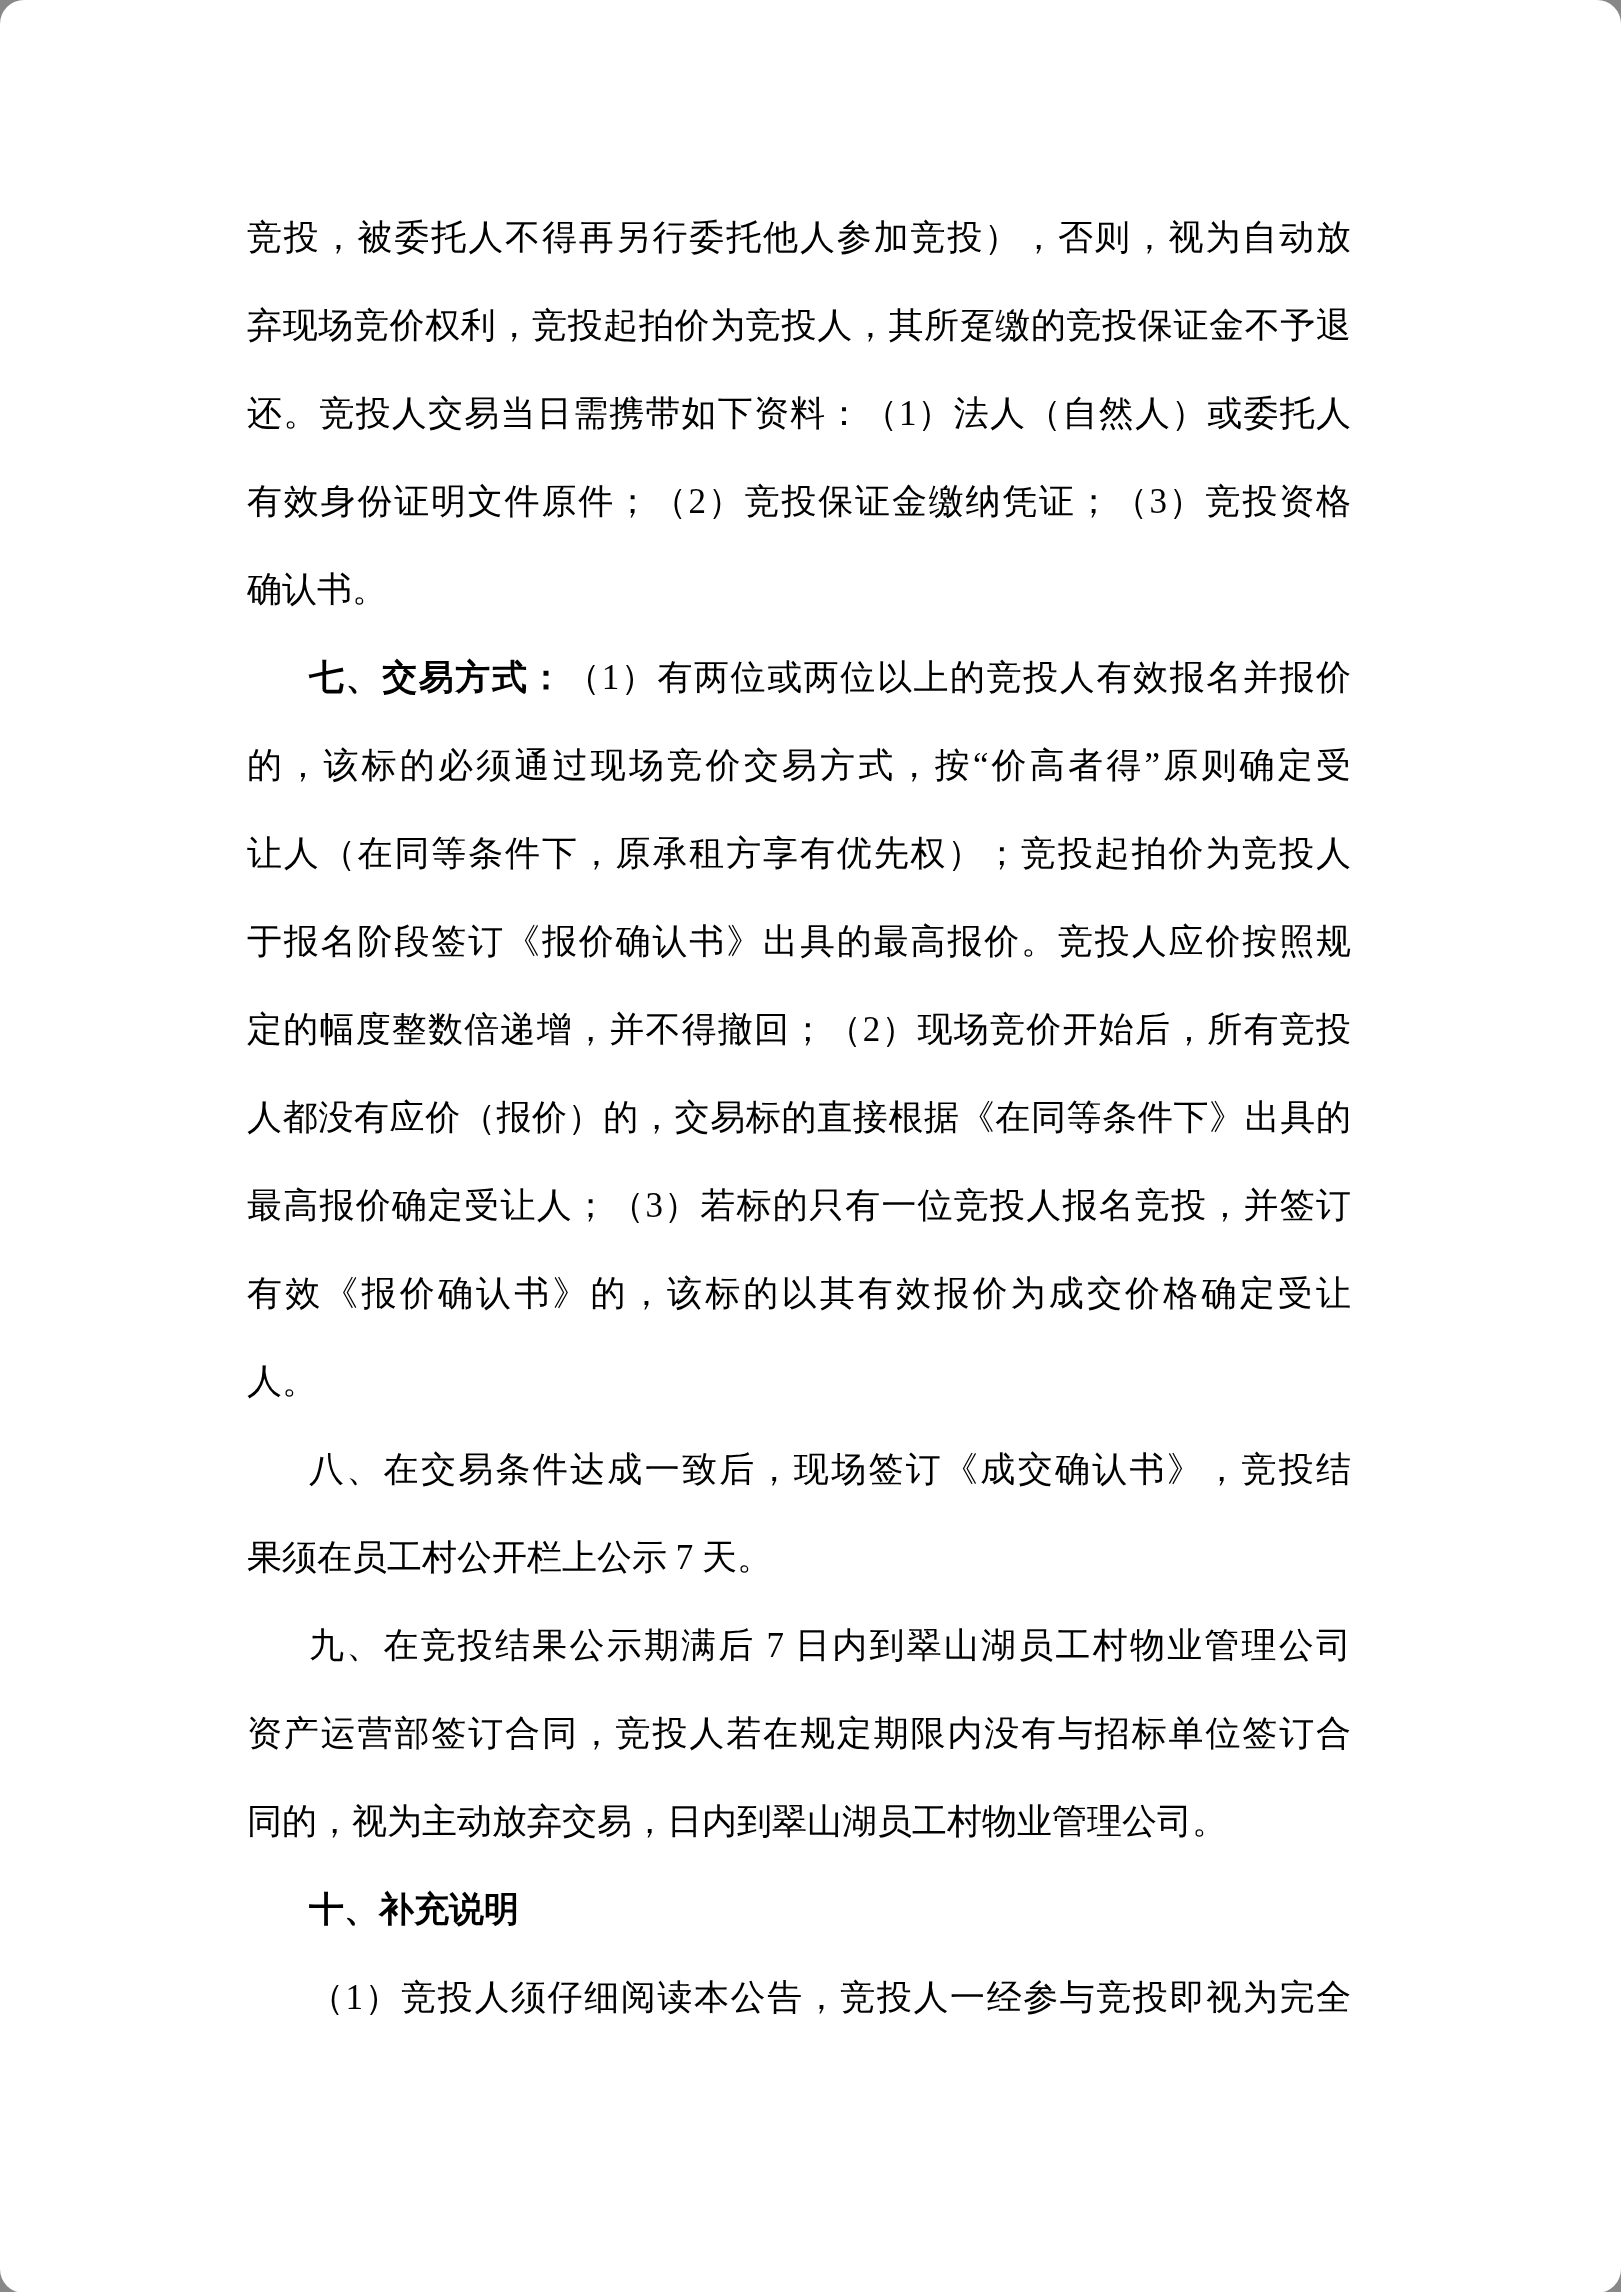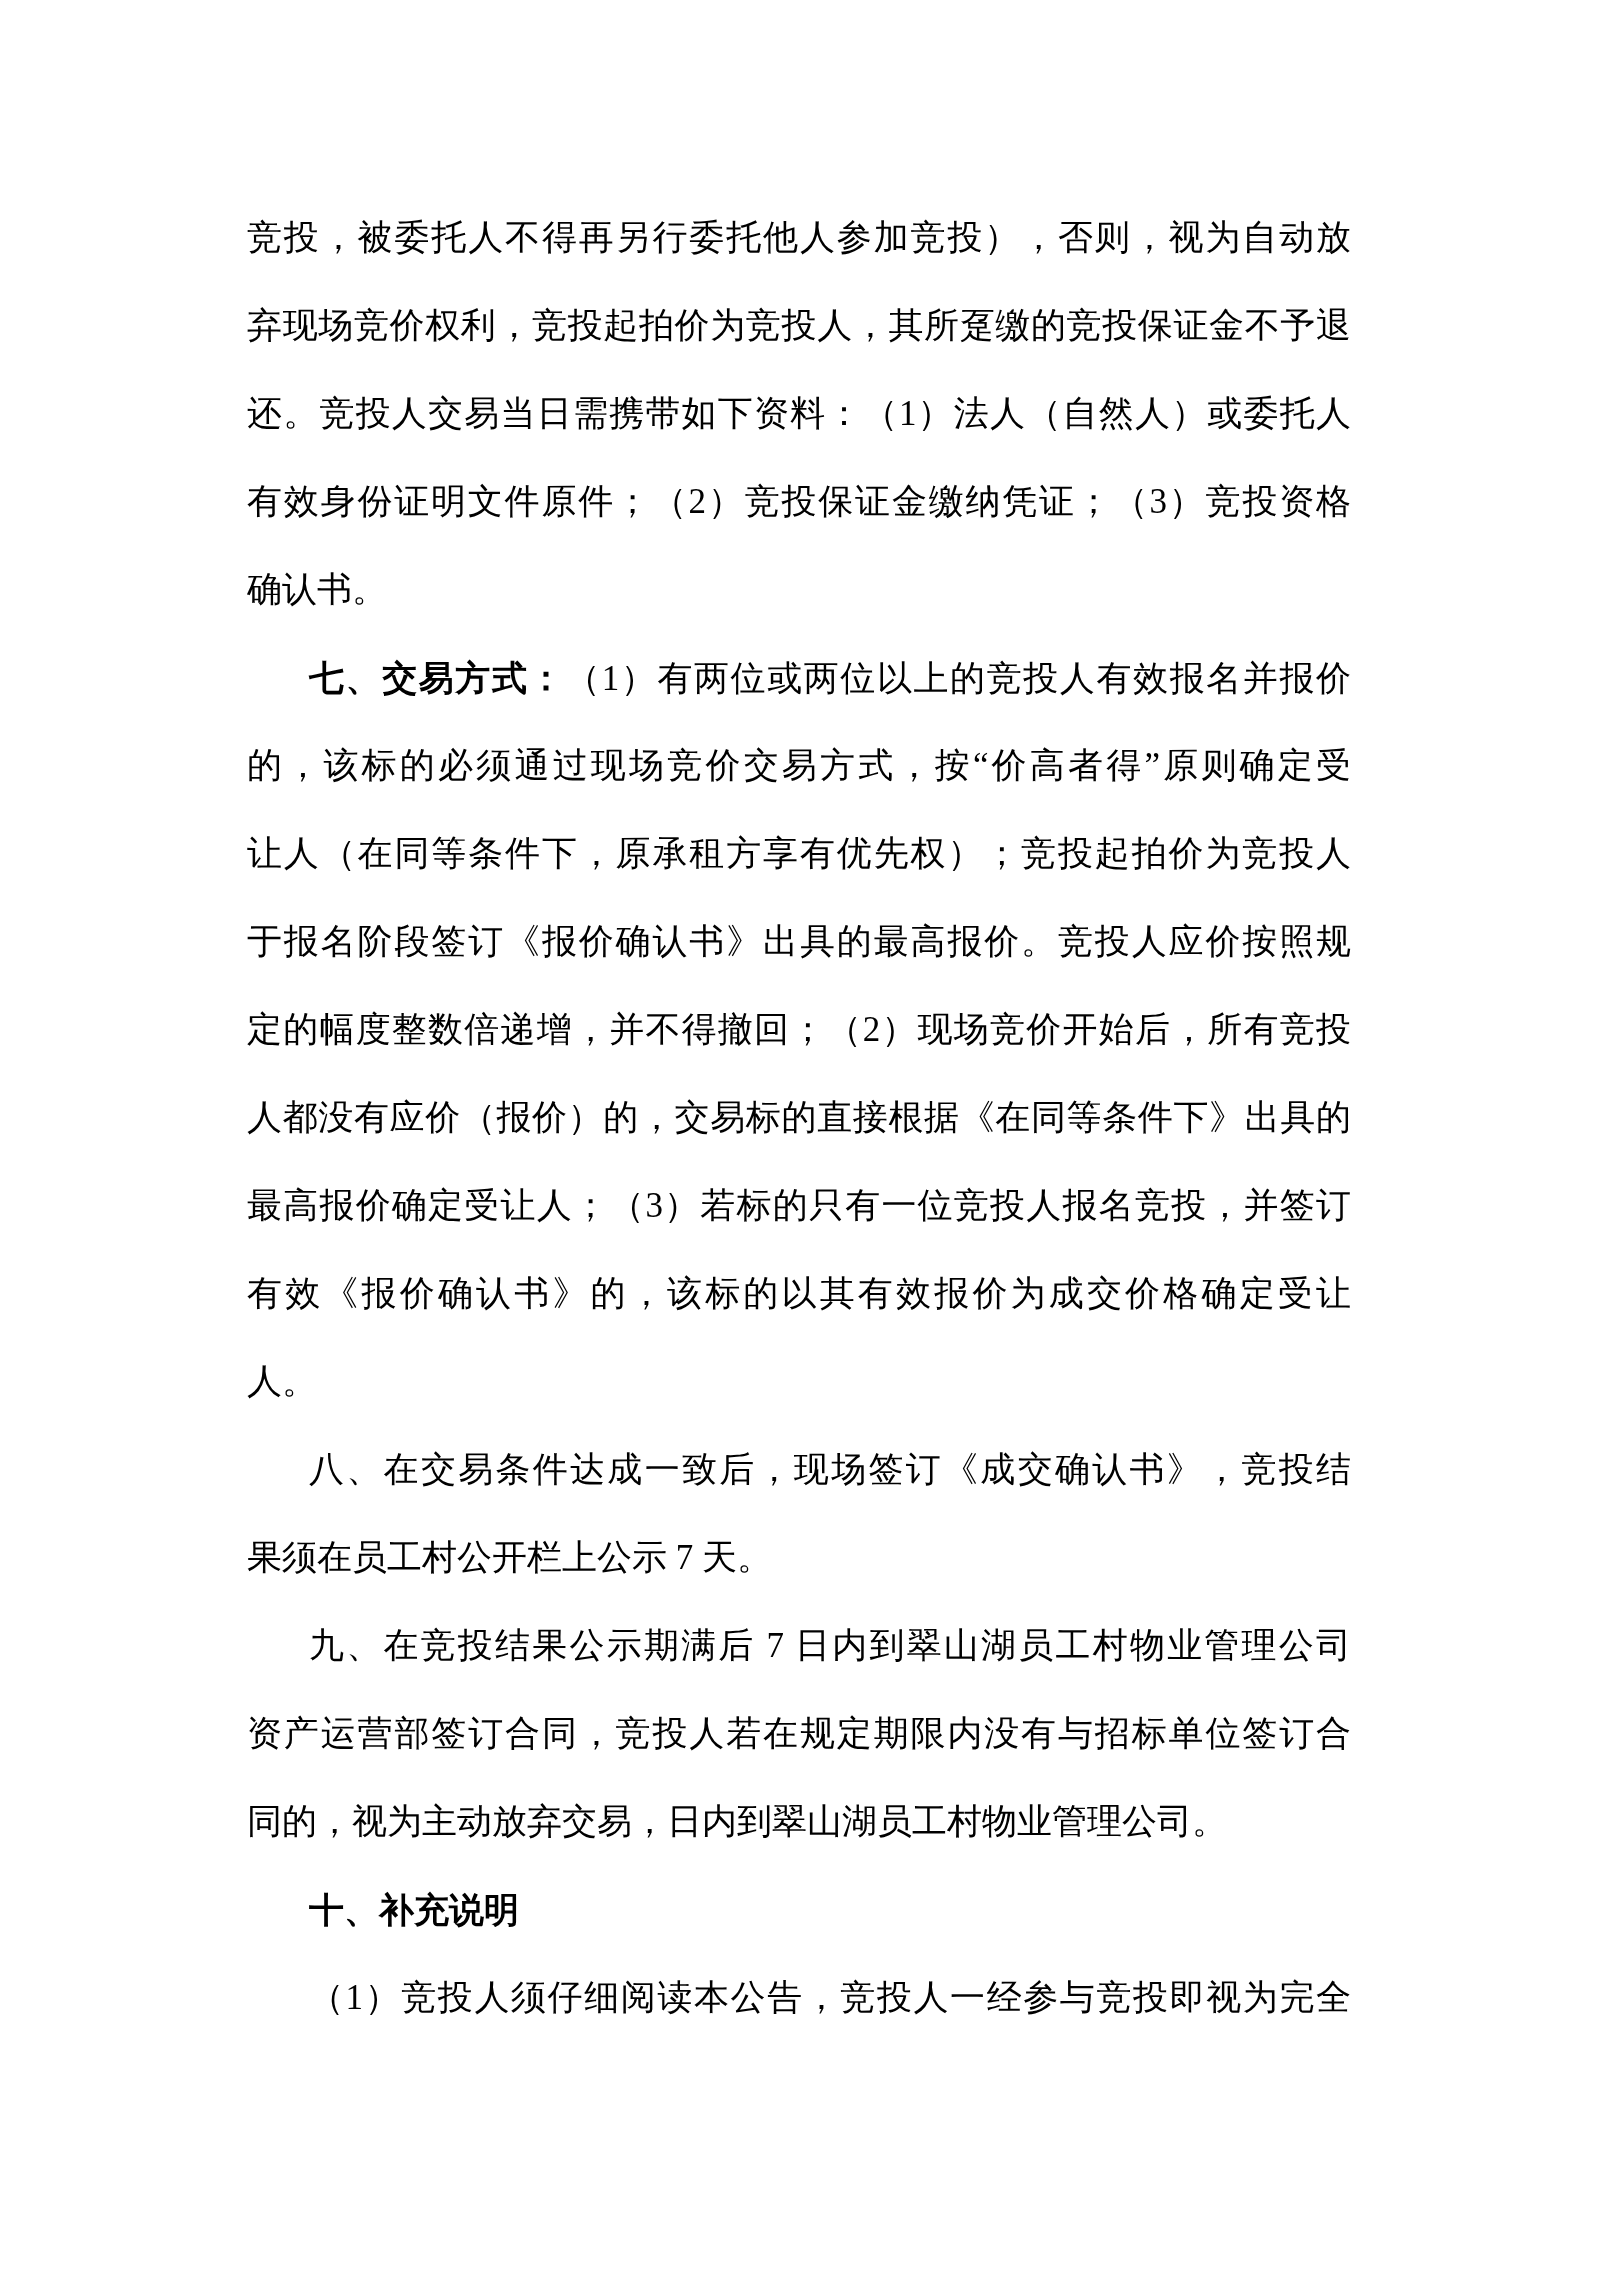--- a/index.html
+++ b/index.html
@@ -7,20 +7,21 @@
       padding: 0;
       background: #888;
     }
     .page {
       position: relative;
       width: 1621px;
       height: 2293px;
       background: #ffffff;
       margin: 0 auto;
       overflow: hidden;
+      border-radius: 24px;
     }
     .text-body {
       position: absolute;
       left: 247px;
       top: 194px;
       width: 1104px;
       color: #000000;
       font-family: "Liberation Serif", serif;
       font-size: 35px;
     }
@@ -39,21 +40,21 @@
     .end {
       text-align: right;
       text-align-last: left;
     }
     
     .indent {
       padding-left: 62px;
     }
     
     .lead {
-      font-family: Liberation Sans, sans-serif;
+      font-family: Liberation Mono, monospace;
       font-weight: bold;
     }
   </style>
 </head>
 <body>
 
 <div class="page">
   <div class="text-body">
 
     <div class="line just"><span>竞投，被委托人不得再另行委托他人参加竞投），否则，视为自动放</span></div>

